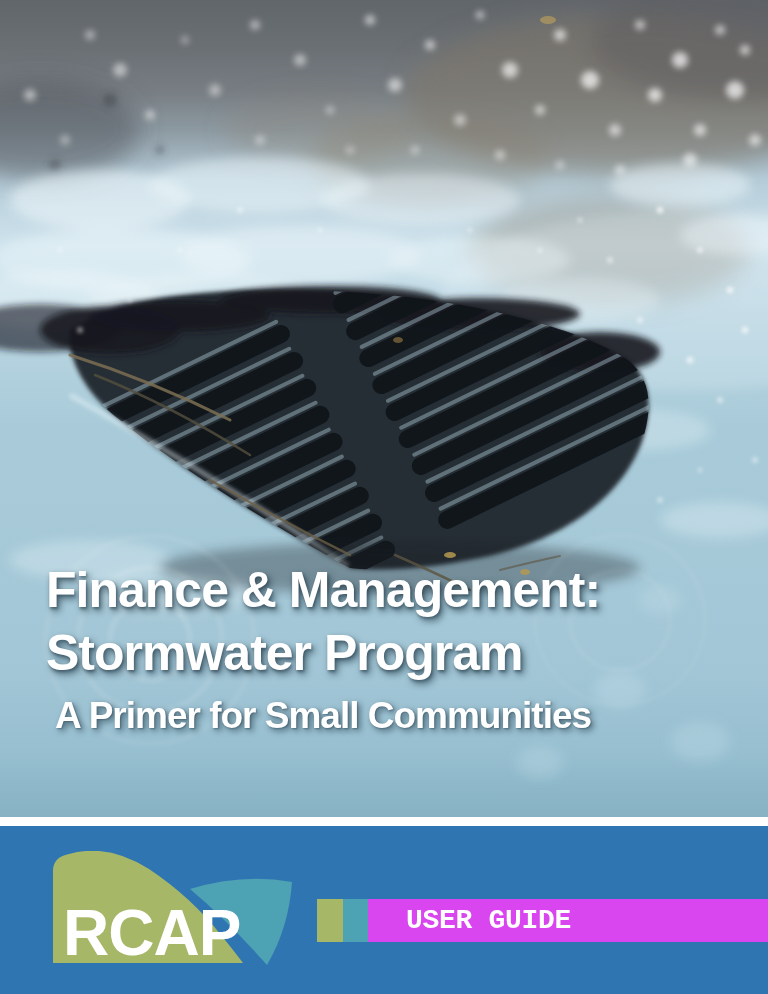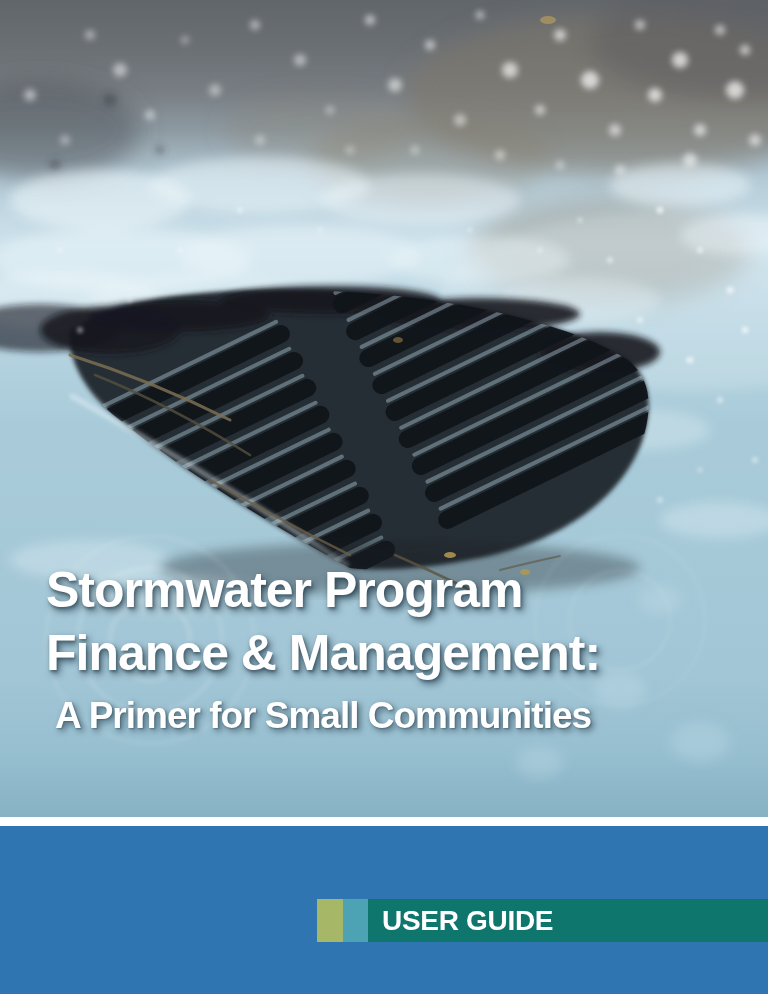--- a/index.html
+++ b/index.html
@@ -28,21 +28,21 @@
     text-align:center;
   }
   
   .divider { position:absolute; left:0; top:817px; width:768px; height:9px; background:#ffffff; }
   .footer { position:absolute; left:0; top:826px; width:768px; height:168px; background:#2F75B2; }
   .logo { position:absolute; left:53px; top:25px; width:245px; height:118px; }
   .guide-bar { position:absolute; left:317px; top:73px; right:0; height:43px; display:flex; }
   .sq { height:43px; }
   .sq.green { width:26px; background:#A6B767; }
   .sq.teal  { width:25px; background:#4DA2B4; }
-  .navy-bar { flex:1; background:#0f766e; display:flex; align-items:center; padding-left:14px; }
+  .navy-bar { flex:1; background:#d946ef; display:flex; align-items:center; padding-left:38px;font-family:Liberation Mono, monospace; }
   .navy-bar .badge-label {
     color:#ffffff; font-weight:700; font-size:28px; letter-spacing:-.3px; line-height:43px;
     white-space:nowrap;
   }
 </style>
 </head>
 <body>
 
 <div class="cover">
 
@@ -250,30 +250,37 @@
       </g>
       <g filter="url(#b6)" fill="#c6e0ea">
         <ellipse cx="620" cy="690" rx="26" ry="18" opacity=".35"></ellipse>
         <ellipse cx="700" cy="742" rx="30" ry="20" opacity=".3"></ellipse>
         <ellipse cx="540" cy="762" rx="24" ry="16" opacity=".3"></ellipse>
         <ellipse cx="660" cy="600" rx="22" ry="14" opacity=".3"></ellipse>
       </g>
     </svg>
 
     <div class="title-block">
+      <div class="title-line">Finance &amp; Management:</div>
       <div class="title-line">Stormwater Program</div>
-      <div class="title-line">Finance &amp; Management:</div>
       <div class="subtitle">A Primer for Small Communities</div>
     </div>
   </div>
 
   <div class="divider"></div>
 
   <div class="footer">
 
+    <div class="logo">
+      <svg width="245" height="118" viewBox="0 0 245 118">
+        <path d="M0,112 L0,20 Q0,6 16,3 Q55,-8 96,18 Q138,46 168,84 Q181,100 190,112 Z" fill="#A6B767"></path>
+        <path d="M137,38 Q190,22 239,31 Q236,76 214,114 Q175,70 137,38 Z" fill="#4DA2B4"></path>
+        <text x="10" y="104" fill="#ffffff" letter-spacing="-1" style="font:700 64px 'Liberation Sans','DejaVu Sans',sans-serif;">RCAP</text>
+      </svg>
+    </div>
 
     <div class="guide-bar">
       <span class="sq green"></span>
       <span class="sq teal"></span>
       <div class="navy-bar">
         <span class="badge-label">USER GUIDE</span>
       </div>
     </div>
   </div>
 </div>

